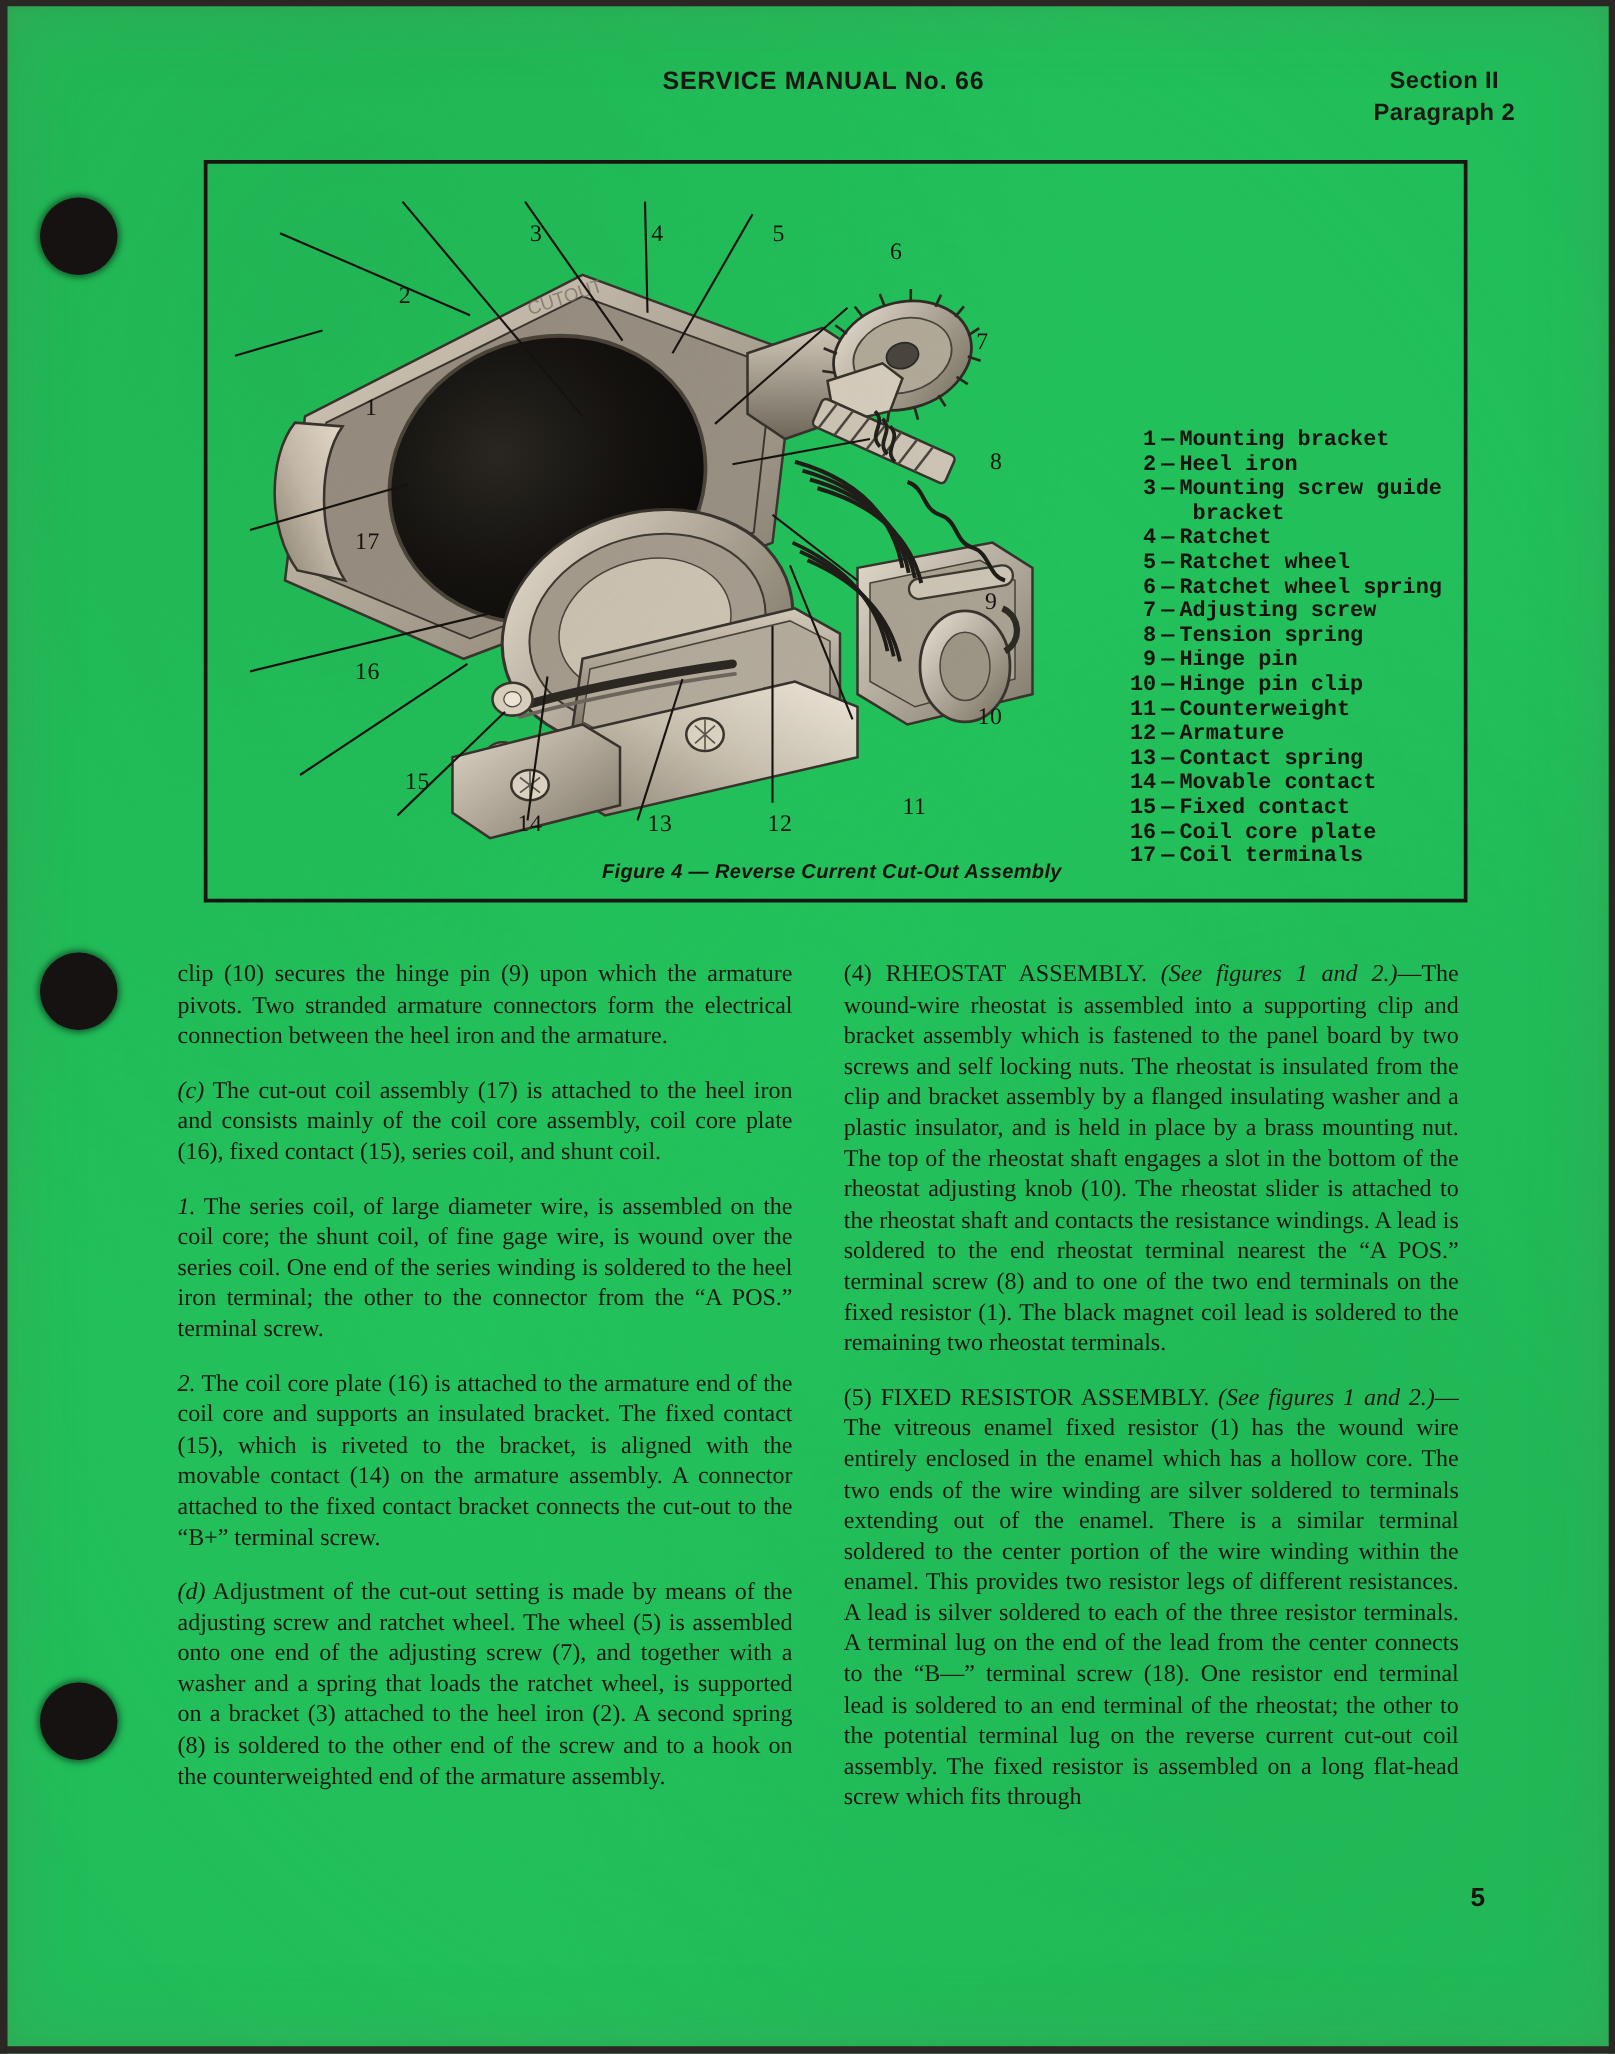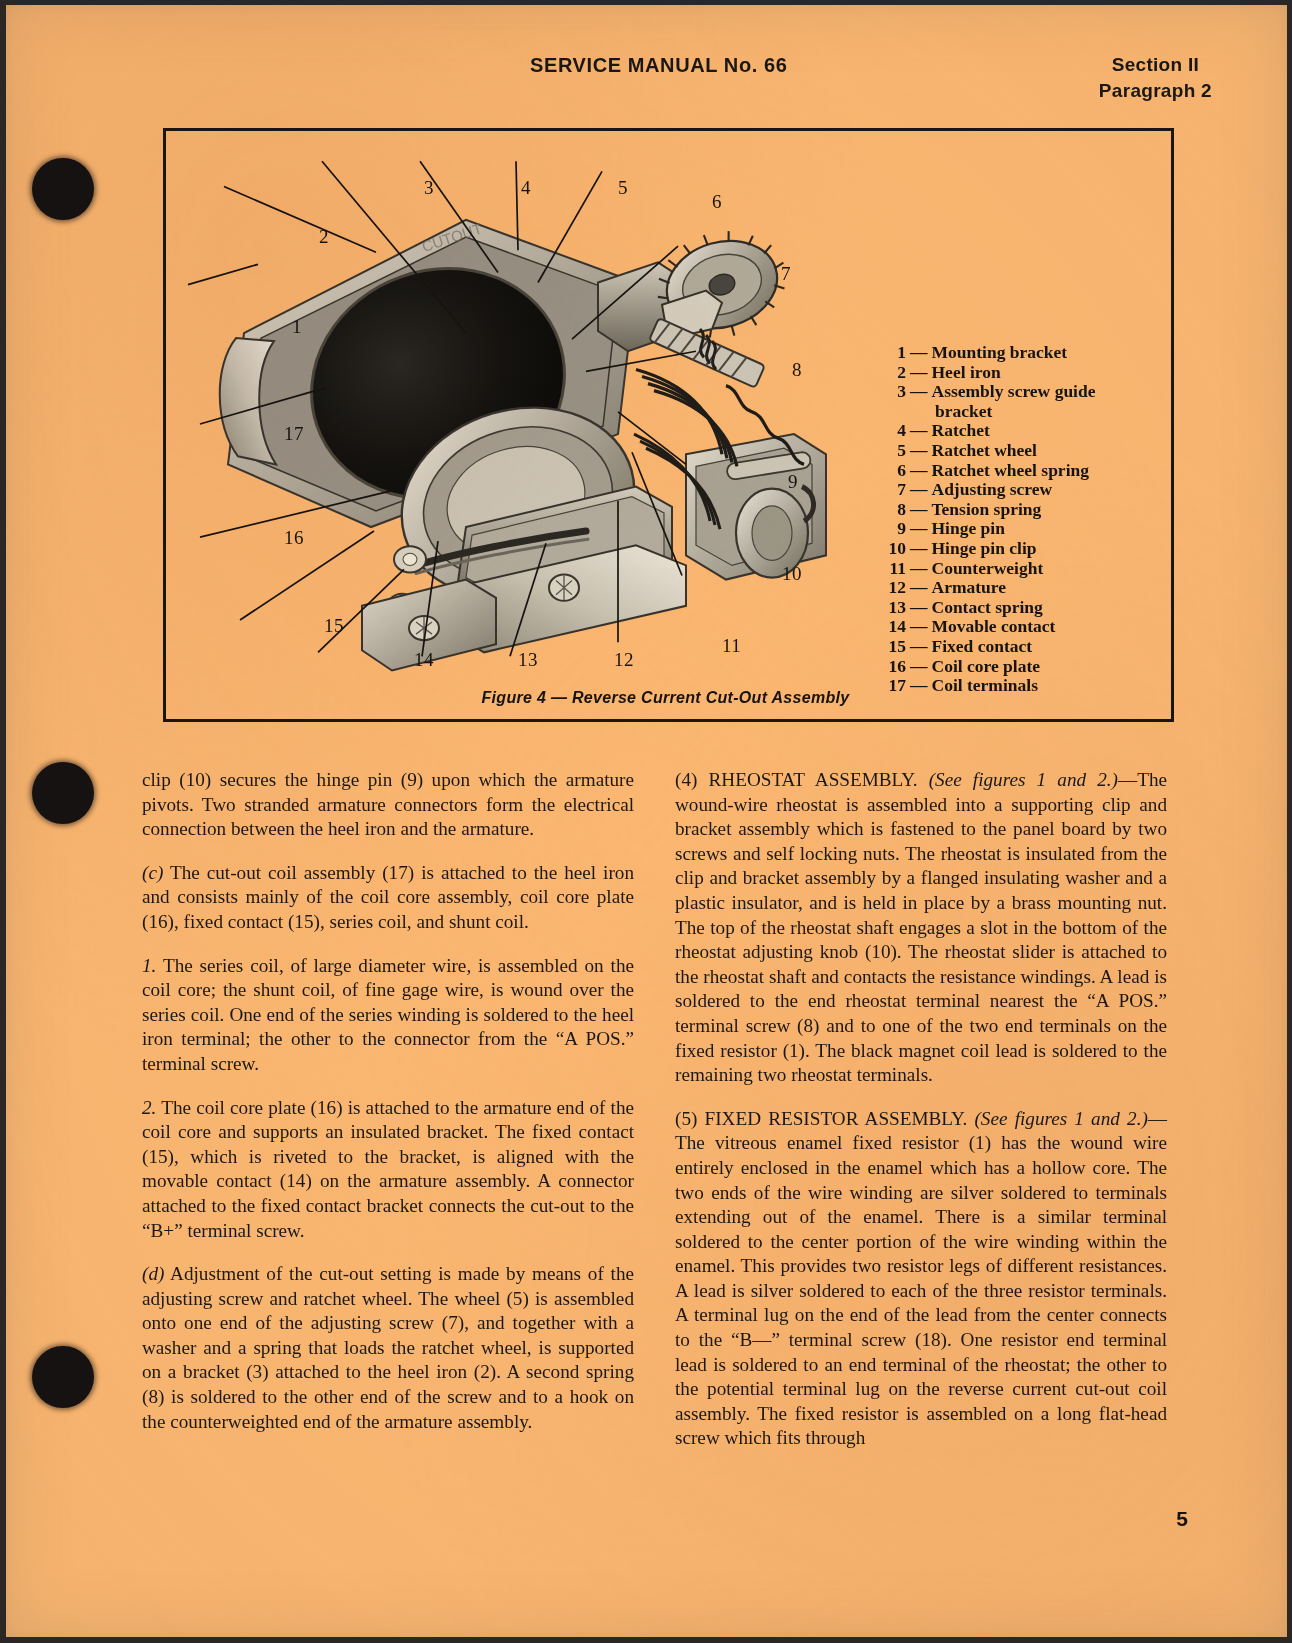--- a/index.html
+++ b/index.html
@@ -4,21 +4,21 @@
 <style>
   html, body {
     margin: 0;
     padding: 0;
     background: #5a5a5a;
   }
   .page {
     position: relative;
     width: 1292px;
     height: 1643px;
-    background: #fdba74;
+    background: #22c55e;
     overflow: hidden;
     font-family: "Liberation Serif", serif;
     color: #1b1815;
   }
   
   .grain {
     position: absolute;
     inset: 0;
     pointer-events: none;
     background:
@@ -96,23 +96,23 @@
     position: absolute;
     font-family: "Liberation Serif", serif;
     font-size: 19px;
     color: #17130f;
     letter-spacing: .5px;
   }
 
   
   .legend {
     position: absolute;
-    left: 714px; top: 212px;
+    left: 733px; top: 212px;
     width: 270px;
-    font-family: Liberation Serif, serif;
+    font-family: Liberation Mono, monospace;
     font-weight: bold;
     font-size: 17.5px;
     line-height: 19.6px;
     color: #171310;
   }
   .legend .li { white-space: nowrap; }
   .legend .li .num { display:inline-block; width: 26px; text-align: right; }
   .legend .li .dash { padding: 0 4px; }
   .legend .li.cont { padding-left: 55px; }
 
@@ -370,21 +370,21 @@
       <div class="callout" style="left:448px; top:518px;">12</div>
       <div class="callout" style="left:352px; top:518px;">13</div>
       <div class="callout" style="left:248px; top:518px;">14</div>
       <div class="callout" style="left:158px; top:484px;">15</div>
       <div class="callout" style="left:118px; top:396px;">16</div>
       <div class="callout" style="left:118px; top:292px;">17</div>
 
       <div class="legend">
         <div class="li"><span class="num">1</span><span class="dash">—</span><span>Mounting bracket</span></div>
         <div class="li"><span class="num">2</span><span class="dash">—</span><span>Heel iron</span></div>
-        <div class="li"><span class="num">3</span><span class="dash">—</span><span>Assembly screw guide</span></div>
+        <div class="li"><span class="num">3</span><span class="dash">—</span><span>Mounting screw guide</span></div>
         <div class="li cont"><span>bracket</span></div>
         <div class="li"><span class="num">4</span><span class="dash">—</span><span>Ratchet</span></div>
         <div class="li"><span class="num">5</span><span class="dash">—</span><span>Ratchet wheel</span></div>
         <div class="li"><span class="num">6</span><span class="dash">—</span><span>Ratchet wheel spring</span></div>
         <div class="li"><span class="num">7</span><span class="dash">—</span><span>Adjusting screw</span></div>
         <div class="li"><span class="num">8</span><span class="dash">—</span><span>Tension spring</span></div>
         <div class="li"><span class="num">9</span><span class="dash">—</span><span>Hinge pin</span></div>
         <div class="li"><span class="num">10</span><span class="dash">—</span><span>Hinge pin clip</span></div>
         <div class="li"><span class="num">11</span><span class="dash">—</span><span>Counterweight</span></div>
         <div class="li"><span class="num">12</span><span class="dash">—</span><span>Armature</span></div>

